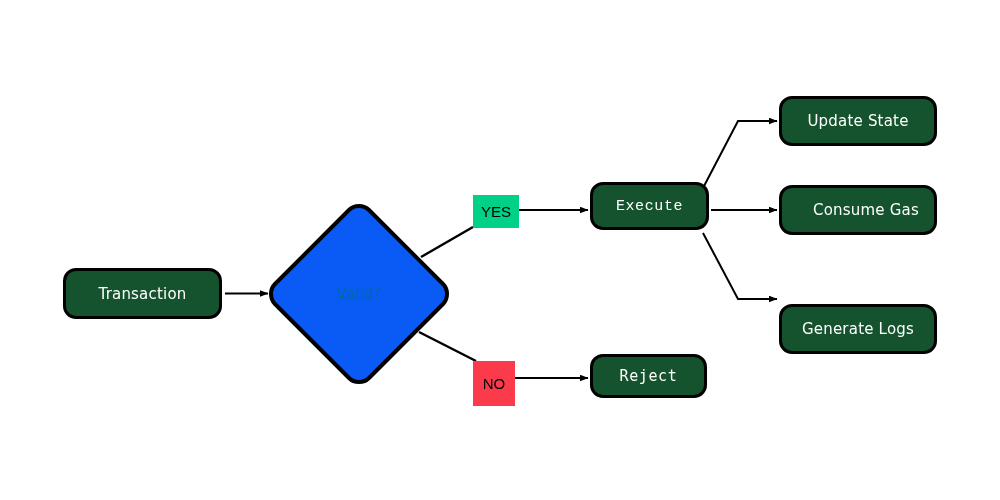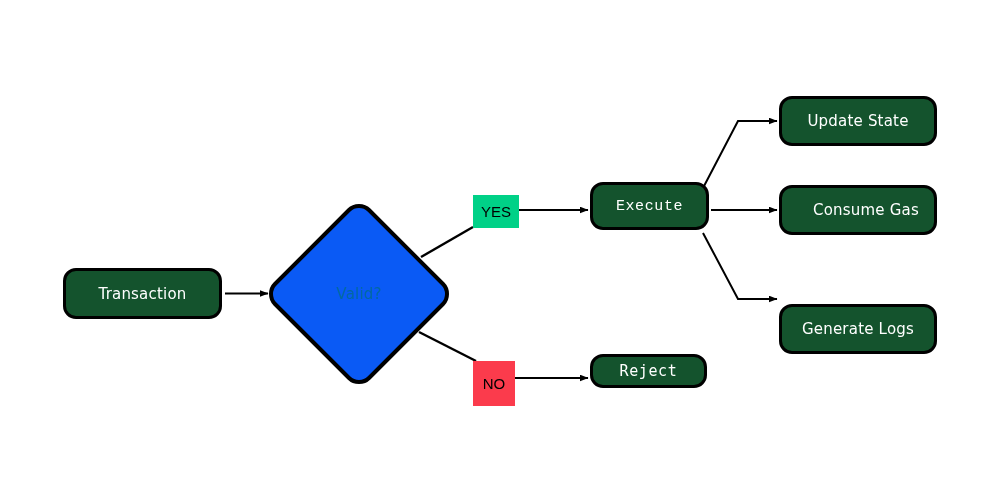--- a/index.html
+++ b/index.html
@@ -47,21 +47,21 @@
     font-family: "DejaVu Sans Mono", monospace;
     font-size: 15px;
     letter-spacing: 0.6px;
   }
 
   #node-transaction { left: 63px;  top: 268px; width: 159px; height: 51px; text-align: right; }
   #node-execute     { left: 590px; top: 182px; width: 119px; height: 48px; font-family: Liberation Mono, monospace; }
   #node-update      { left: 779px; top: 96px;  width: 158px; height: 50px; }
   #node-consume     { left: 779px; top: 185px; width: 158px; height: 50px; padding-left: 16px; }
   #node-logs        { left: 779px; top: 274px; width: 158px; height: 50px; margin-top: 30px; }
-  #node-reject      { left: 590px; top: 354px; width: 117px; height: 34px; }
+  #node-reject      { left: 590px; top: 354px; width: 117px; height: 44px; }
 
   
   #node-valid {
     position: absolute;
     left: 266px;
     top: 201px;
     width: 186px;
     height: 186px;
     z-index: 3;
   }

